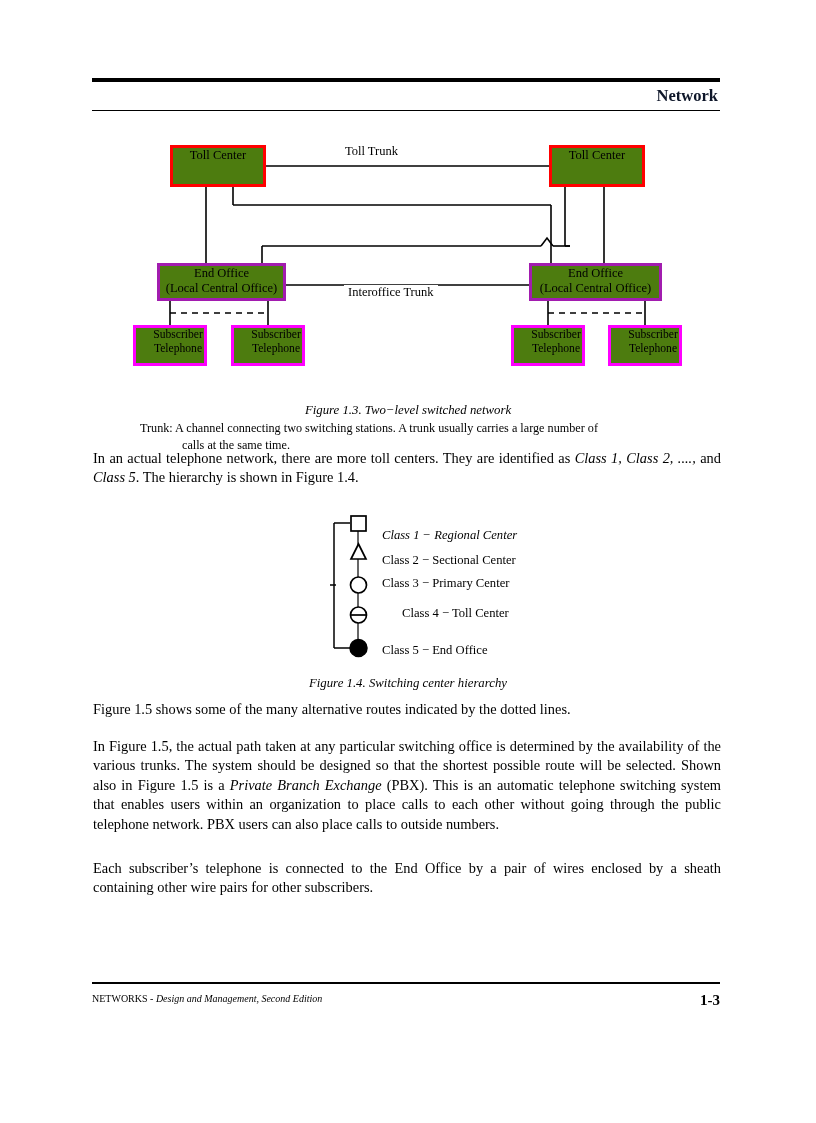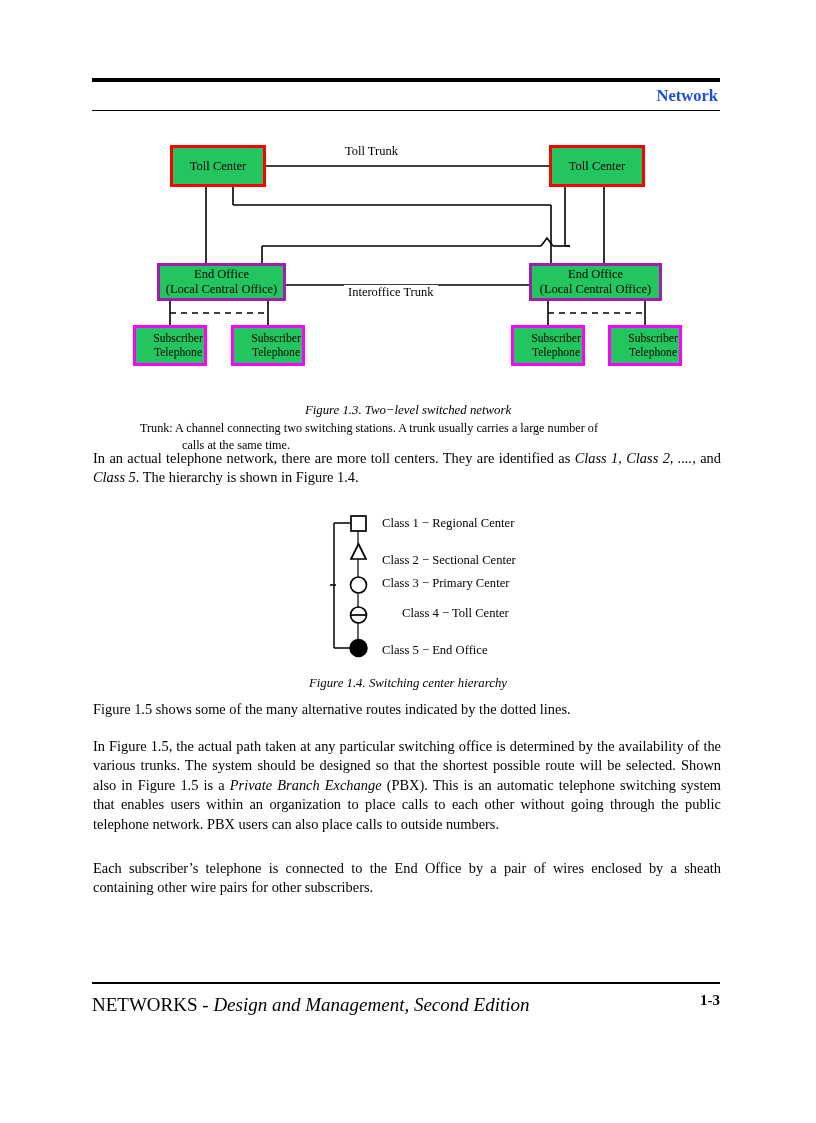--- a/index.html
+++ b/index.html
@@ -14,38 +14,38 @@
   .page { position:absolute; inset:0; }
 
   
   .header { position:absolute; left:92px; top:78px; width:628px; }
   .rule-thick { height:4px; background:#000; width:100%; }
   .rule-thin  { height:1.4px; background:#000; width:100%; }
   .header-title {
     text-align:right;
     font-weight:bold;
     font-size:16.5px;
-    color:#1d4ed8;
+    color:#0f172a;
     line-height:1;
     padding:6px 2px 5px 0;
     font-family:"Liberation Serif", serif;
   }
 
   
   .fig13 { position:absolute; left:0; top:0; width:816px; height:1123px; pointer-events:none; }
   .fig13 svg { display:block; }
 
   .nodebox {
     position:absolute;
     box-sizing:border-box;
-    background:#22c55e;
+    background:#4d7c0f;
     display:flex;
     flex-direction:column;
     align-items:center;
-    justify-content:center;
+    justify-content:flex-start;
     line-height:1.18;
     font-size:12.5px;
     font-family:"Liberation Serif", serif;
   }
   .nodebox.toll { border:3px solid #FF0000; }
   .nodebox.endoffice { border:3px solid #a21caf; }
   .nodebox.subscriber { border:3px solid #FF00FF; font-size:11.6px;padding-left:16px; }
 
   .edge-label {
     position:absolute;
@@ -96,21 +96,21 @@
     white-space:nowrap;
     font-family:"Liberation Serif", serif;
   }
 
   
   .footer { position:absolute; left:92px; top:982px; width:628px; }
   .footer .rule { height:1.6px; background:#000; width:100%; }
   .footer-body { position:relative; padding-top:8px; }
   .footer-text {
     font-style:italic;
-    font-size:19px;
+    font-size:10px;
     line-height:1.42;
     font-family:"Liberation Serif", serif;
   }
   .footer-text .caps { font-style:normal; }
   .footer-page {
     position:absolute; right:0; top:8px;
     font-weight:bold; font-size:15px;
     font-family:"Liberation Serif", serif;
   }
 </style>
@@ -229,21 +229,21 @@
       <path d="M28.5 36 L36 51 L21 51 Z" fill="#fff" stroke="#000" stroke-width="1.7"></path>
 
       <circle cx="28.5" cy="77" r="8" fill="#fff" stroke="#000" stroke-width="1.7"></circle>
 
       <circle cx="28.5" cy="107" r="8" fill="#fff" stroke="#000" stroke-width="1.7"></circle>
       <line x1="20.5" y1="107" x2="36.5" y2="107" stroke="#000" stroke-width="1.7"></line>
 
       <circle cx="28.5" cy="140" r="8.5" fill="#000" stroke="#000" stroke-width="1.5"></circle>
     </svg>
 
-    <div class="hier-label" style="top:8px;">Class 1 − Regional Center</div>
+    <div class="hier-label" style="top:20px;font-style:italic;">Class 1 − Regional Center</div>
     <div class="hier-label" style="top:45px;">Class 2 − Sectional Center</div>
     <div class="hier-label" style="top:68px;">Class 3 − Primary Center</div>
     <div class="hier-label" style="top:98px;margin-left:20px;">Class 4 − Toll Center</div>
     <div class="hier-label" style="top:135px;text-align:right;">Class 5 − End Office</div>
   </div>
 
   <div class="figcaption" style="top:676px;">Figure 1.4.  Switching center hierarchy</div>
 
   <div class="para" style="top:700px;">
     <span>Figure 1.5 shows some of the many alternative routes indicated by the dotted lines.</span>

